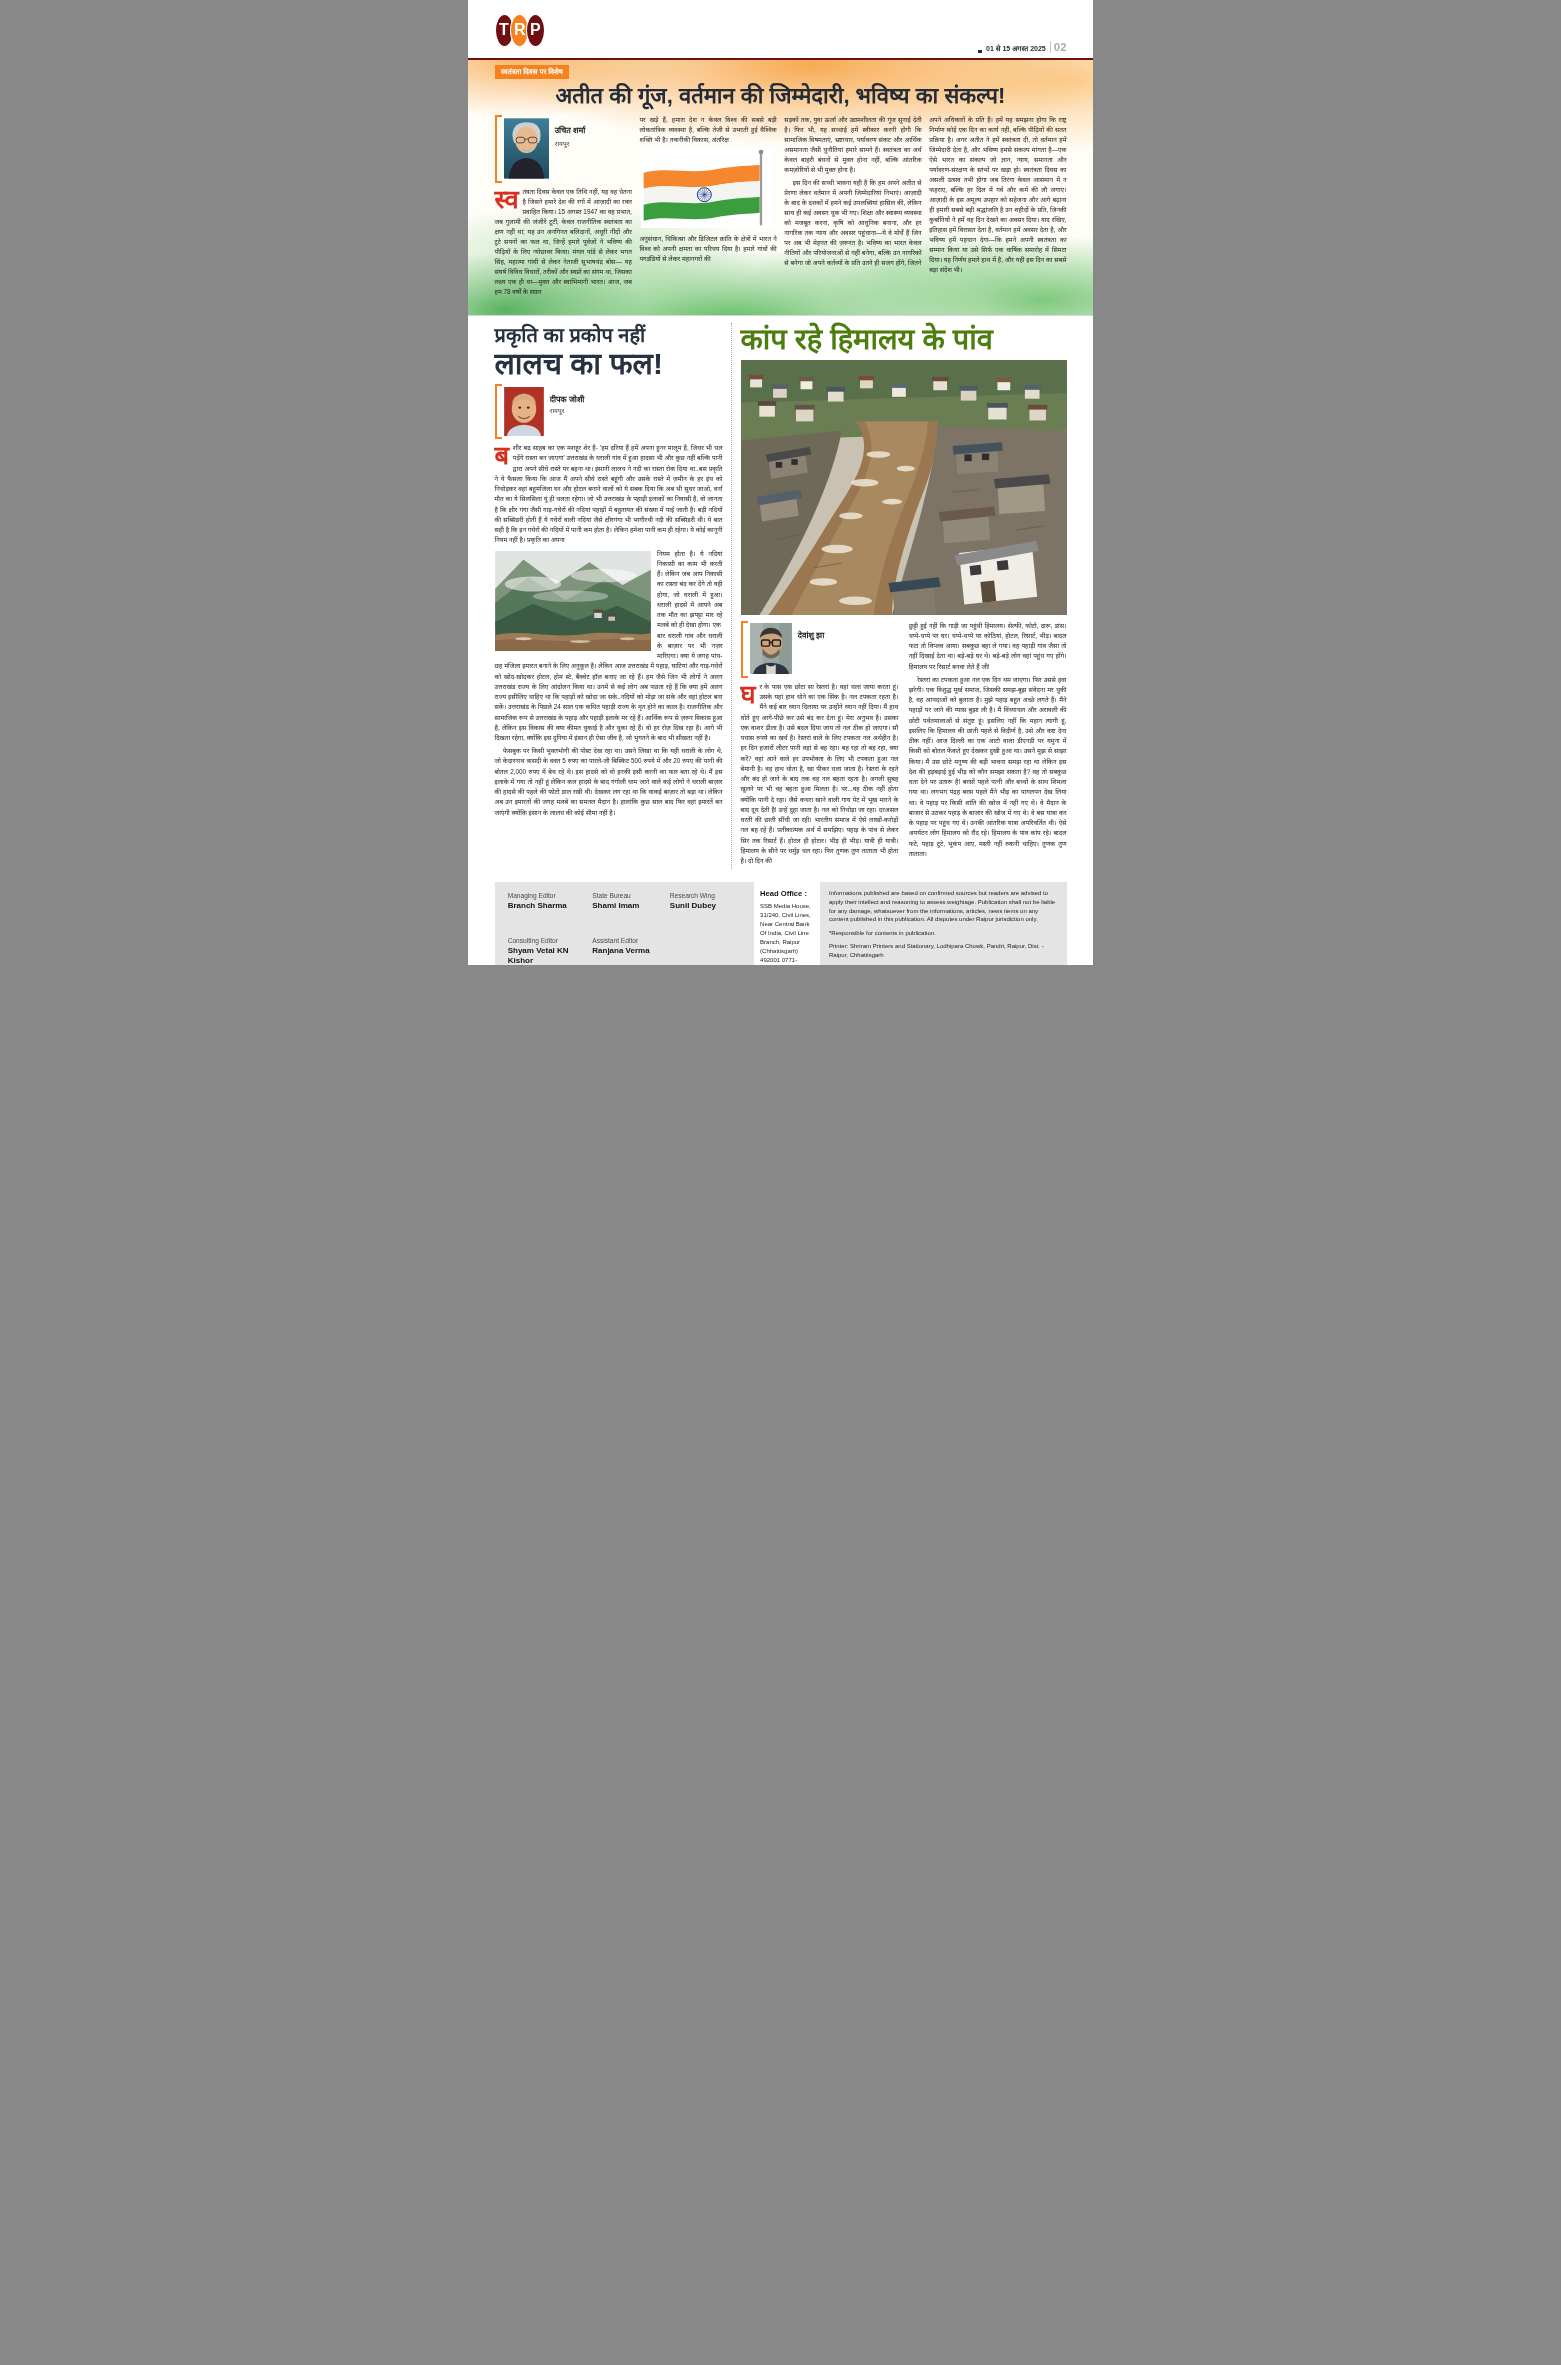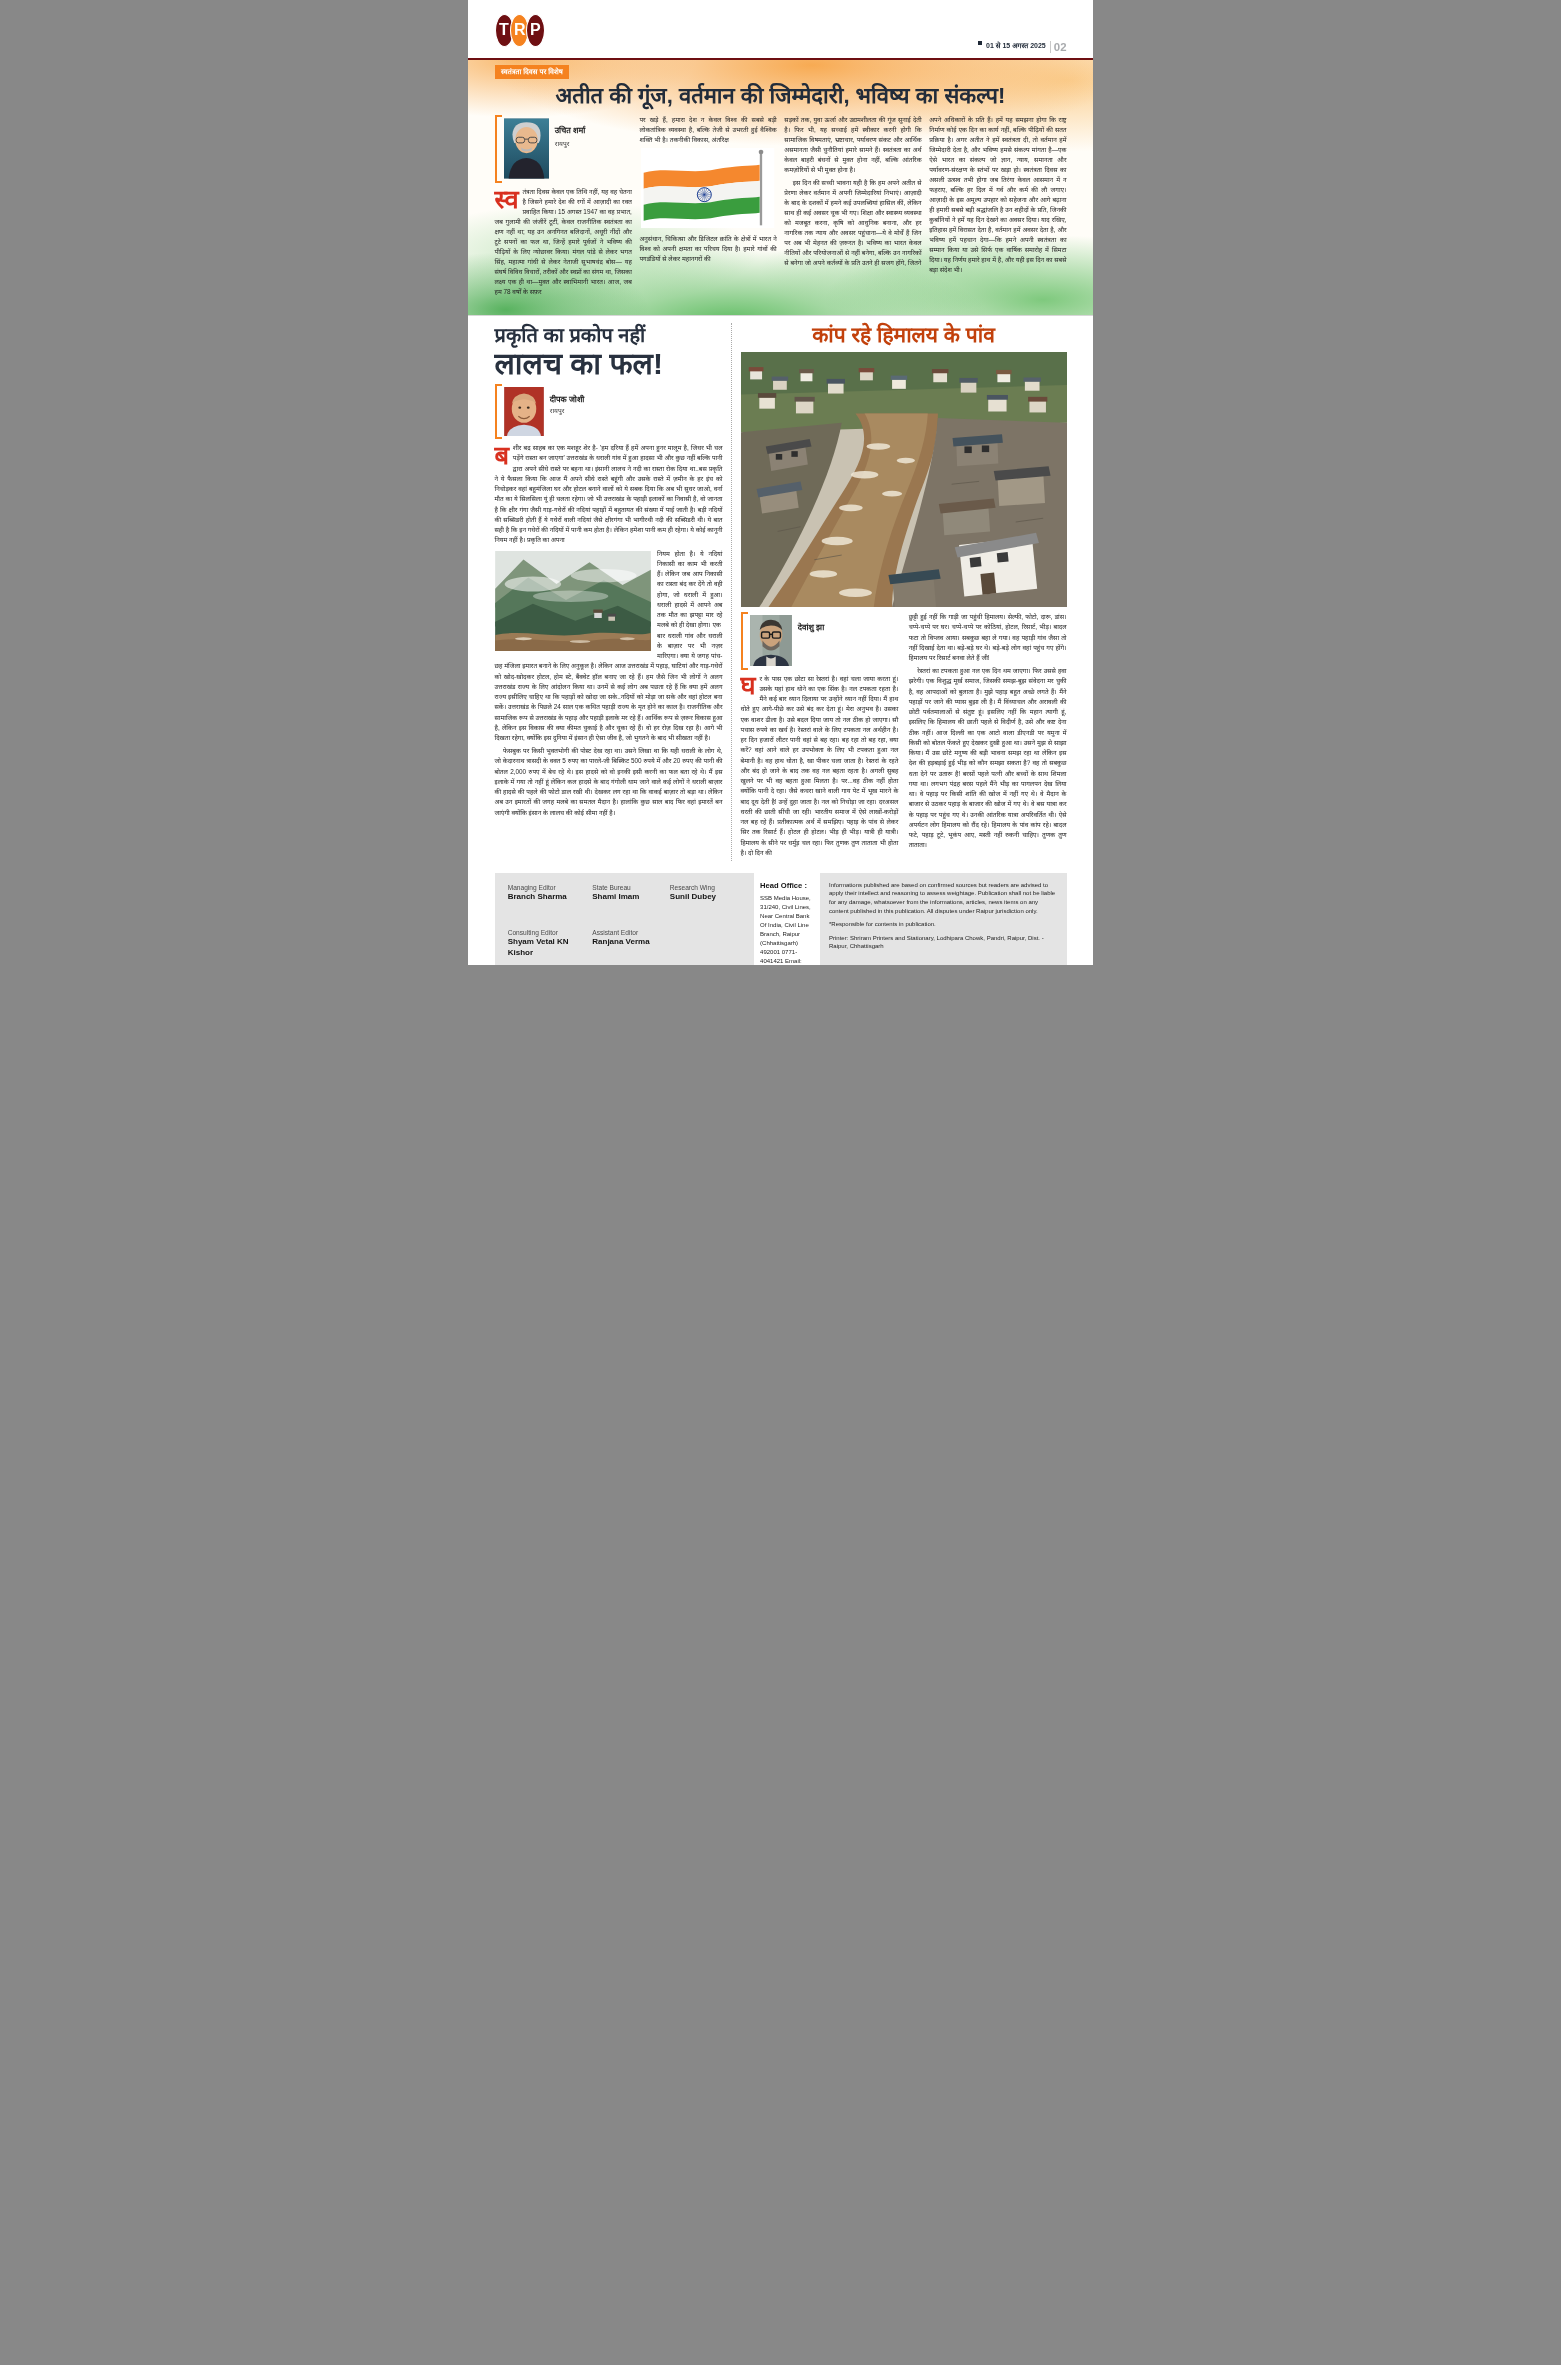--- a/index.html
+++ b/index.html
@@ -15,21 +15,21 @@
   .trp-letter{width:17px;height:31px;border-radius:50%;color:#fff;font-weight:bold;font-size:16px;
     display:flex;align-items:center;justify-content:center;margin-left:-3.3px;border:0.9px solid #fff;}
   .trp-letter:first-child{margin-left:0;}
   .trp-t,.trp-p{background:#6e0f12;}
   .trp-r{background:#f5821f;}
   .masthead{position:absolute;left:0;right:0;text-align:center;top:14px;font-weight:bold;font-size:21px;letter-spacing:0.5px;}
   .masthead .m-de{display:inline-flex;width:24.6px;height:24.6px;border-radius:50%;background:#6e0f12;color:#fff;
     align-items:center;justify-content:center;font-size:16px;vertical-align:middle;margin-right:-2.8px;}
   .masthead .m-rural{color:#6e0f12;}
   .masthead .m-post{color:#f5821f;}
-  .dateline{position:absolute;right:26.5px;bottom:4.7px;display:flex;align-items:flex-start;gap:3.8px;}
+  .dateline{position:absolute;right:26.5px;bottom:4.7px;display:flex;align-items:flex-end;gap:3.8px;}
   .date-sq{width:3.8px;height:3.8px;background:#1f2937;}
   .date-text{font-weight:bold;font-size:7px;color:#1f2937;}
   .date-sep{width:0.5px;height:12.3px;background:#c9c9c9;}
   .page-num{font-weight:bold;font-size:11.4px;color:#a9abae;}
   .rule-maroon{height:2.4px;background:#6e0f12;}
   
   .tricolor{
     position:relative;padding:4.7px 26.5px 8.5px 26.5px;height:255px;box-sizing:border-box;
     background:
       radial-gradient(ellipse 199px 80px at 6% 98%, rgba(72,171,80,.9), rgba(72,171,80,0) 72%),
@@ -59,21 +59,21 @@
   
   .rule-thin{height:0.9px;background:#d7d7d7;margin:0;}
   .bottom{display:flex;padding:6.6px 26.5px 4.7px 26.5px;gap:0;}
   .art2{width:228px;flex:none;padding-right:8.5px;}
   .vdots{flex:none;border-left:0.9px dotted #ababab;margin:0 0;}
   .art3{flex:1;min-width:0;padding-left:8.5px;}
   .a2-h1{font-size:20px;font-weight:600;color:#28313f;line-height:1.05;margin:1.9px 0 0 0;}
   .a2-h2{font-size:30px;font-weight:900;color:#28313f;line-height:1.05;margin:1.9px 0 4.7px 0;}
   .a2-body{font-size:6.4px;line-height:1.6;text-align:justify;color:#262626;}
   .a2-img{float:left;width:156px;height:100px;margin:2.8px 6.6px 1.9px 0;}
-  .a3-h{font-size:21px;font-weight:900;color:#c2410c;text-align:center;line-height:1.05;margin:0.9px 0 5.7px 0;}
+  .a3-h{font-size:29px;font-weight:900;color:#4d7c0f;line-height:1.05;margin:0.9px 0 5.7px 0;}
   .a3-img{width:100%;height:255px;display:block;}
   .a3-cols{display:flex;gap:10.4px;margin-top:5.7px;}
   .a3-col{flex:1;min-width:0;font-size:6.4px;line-height:1.6;text-align:justify;color:#262626;}
   
   .footer{display:flex;margin:7.6px 26.5px 0 26.5px;gap:0;align-items:stretch;}
   .staffbox{background:#e4e4e4;width:259px;flex:none;padding:10.4px 13.2px;box-sizing:border-box;
     display:grid;grid-template-columns:1.2fr 1.1fr 1fr;grid-template-rows:auto auto;row-gap:12.3px;}
   .role{font-size:6.6px;color:#4a4a4a;margin-bottom:1.9px;}
   .sname{font-size:8px;font-weight:800;color:#141414;line-height:1.3;}
   .hoffice{width:66px;flex:none;background:#fff;padding:7.6px 6.6px;box-sizing:border-box;}

